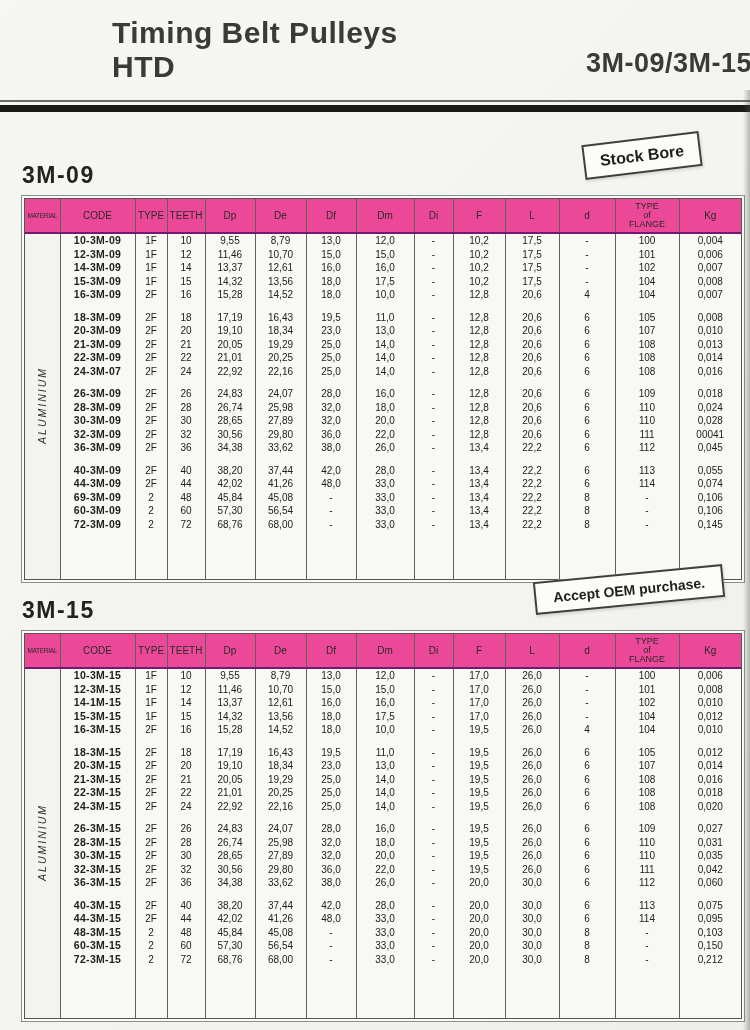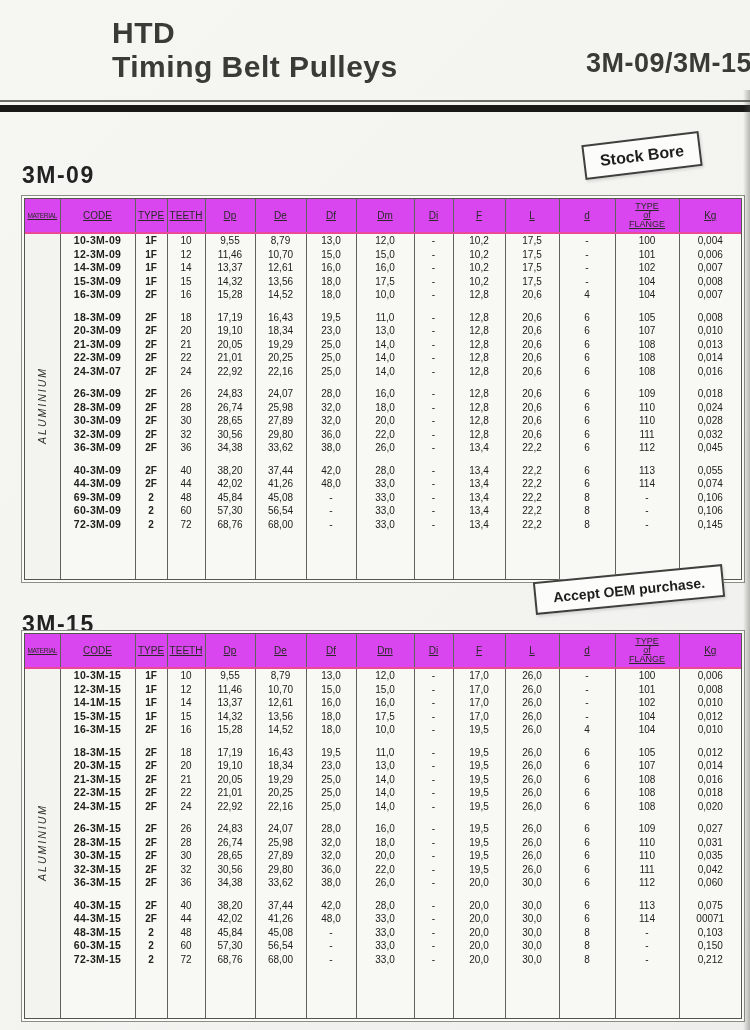--- a/index.html
+++ b/index.html
@@ -28,59 +28,59 @@
     position:absolute;display:flex;align-items:center;justify-content:center;
     background:#fcfcfa;border:2px solid #3f3f3b;color:#1e1e1c;font-weight:bold;
     box-shadow:1px 2px 3px rgba(0,0,0,0.12);z-index:6;
   }
   .badge-stock{left:583px;top:138px;width:114px;height:31px;font-size:16px;transform:rotate(-7deg);}
   .badge-oem{left:534px;top:573px;width:186px;height:29px;font-size:14px;transform:rotate(-5.5deg);}
   
   .section-title{position:absolute;left:22px;width:722px;text-align:left;
     font-weight:bold;font-size:23px;letter-spacing:1.5px;color:#222220;}
   .st-1{top:162px;}
-  .st-2{top:611px;}
+  .st-2{top:597px;}
   
   .tbl-outer{position:absolute;left:21px;width:724px;box-sizing:border-box;
     border:1px solid #8d8d88;background:#fbfbf8;padding:2px;}
   .tbl-1{top:195px;}
   .tbl-2{top:630px;}
   .tbl-inner{border:1px solid #55554f;background:#f8f8f5;}
   table.ptable{border-collapse:collapse;table-layout:fixed;width:716px;}
   .ptable th,.ptable td{
     border-right:1px solid #62625d;padding:0;margin:0;text-align:center;
     vertical-align:middle;overflow:hidden;white-space:nowrap;
   }
   .ptable th:last-child,.ptable td:last-child{border-right:none;}
   .ptable thead th{
     height:33px;font-weight:normal;font-size:10px;line-height:11px;color:#2a2a27;
-    border-bottom:2px solid #ec4899;background:#d946ef;white-space:pre-line;text-decoration:underline;
+    border-bottom:2px solid #701a75;background:#ec4899;white-space:pre-line;
   }
   .ptable thead th.h-material{font-size:6.5px;letter-spacing:-0.3px;}
   .ptable thead th.h-flange{font-size:9px;line-height:9px;}
   .ptable tbody td{height:13.5px;font-size:10px;line-height:13px;color:#20201d;}
   .ptable td.c-code{font-weight:bold;font-size:10.5px;letter-spacing:0.3px;margin-top:28px;}
-  .ptable td.c-type{font-weight:bold;font-size:10px;}
+  .ptable td.c-type{font-weight:normal;font-size:10px;}
   .ptable tr.gap td{height:9px;}
   .ptable tr.fill-0 td{height:48px;}
   .ptable tr.fill-1 td{height:52px;}
   .ptable td.mat-cell{background:#f3f3ef;}
   .mat-text{
     display:inline-block;writing-mode:vertical-rl;transform:rotate(180deg);
     font-style:italic;font-size:10.5px;letter-spacing:2px;color:#32322e;
   }
 </style>
 </head>
 <body>
 
 <div class="page">
 
   <div class="masthead">
+    <div>Timing Belt Pulleys</div>
     <div>HTD</div>
-    <div>Timing Belt Pulleys</div>
   </div>
 
   <div class="model-range">3M-09/3M-15</div>
 
   <div class="rule-thin"></div>
   <div class="rule-thick"></div>
 
   <div class="badge badge-stock">Stock Bore</div>
 
   <div class="section-title st-1">3M-09</div>
@@ -357,21 +357,21 @@
               <td class="c-teeth">32</td>
               <td class="c-dp">30,56</td>
               <td class="c-de">29,80</td>
               <td class="c-df">36,0</td>
               <td class="c-dm">22,0</td>
               <td class="c-di">-</td>
               <td class="c-f">12,8</td>
               <td class="c-l">20,6</td>
               <td class="c-d">6</td>
               <td class="c-flange">111</td>
-              <td class="c-kg">0,032</td>
+              <td class="c-kg">00041</td>
             </tr>
             <tr>
               <td class="c-code">36-3M-09</td>
               <td class="c-type">2F</td>
               <td class="c-teeth">36</td>
               <td class="c-dp">34,38</td>
               <td class="c-de">33,62</td>
               <td class="c-df">38,0</td>
               <td class="c-dm">26,0</td>
               <td class="c-di">-</td>
@@ -827,21 +827,21 @@
               <td class="c-teeth">44</td>
               <td class="c-dp">42,02</td>
               <td class="c-de">41,26</td>
               <td class="c-df">48,0</td>
               <td class="c-dm">33,0</td>
               <td class="c-di">-</td>
               <td class="c-f">20,0</td>
               <td class="c-l">30,0</td>
               <td class="c-d">6</td>
               <td class="c-flange">114</td>
-              <td class="c-kg">00071</td>
+              <td class="c-kg">0,095</td>
             </tr>
             <tr>
               <td class="c-code">48-3M-15</td>
               <td class="c-type">2</td>
               <td class="c-teeth">48</td>
               <td class="c-dp">45,84</td>
               <td class="c-de">45,08</td>
               <td class="c-df">-</td>
               <td class="c-dm">33,0</td>
               <td class="c-di">-</td>

